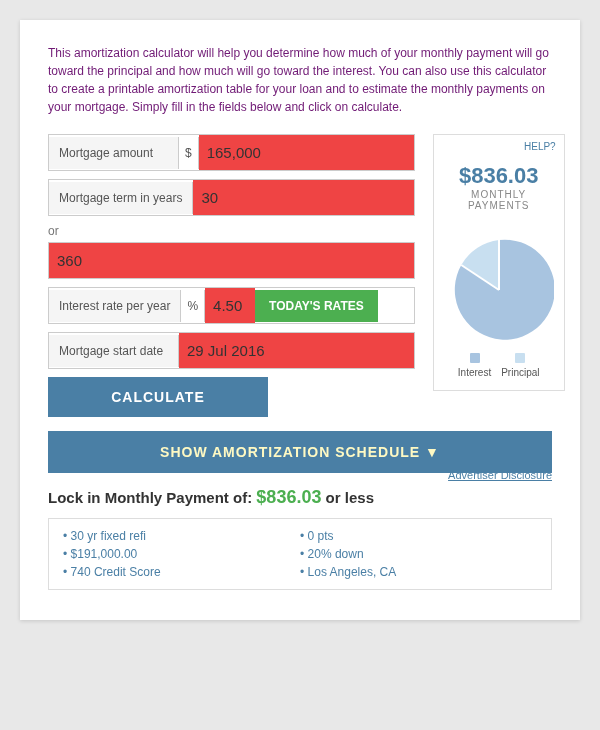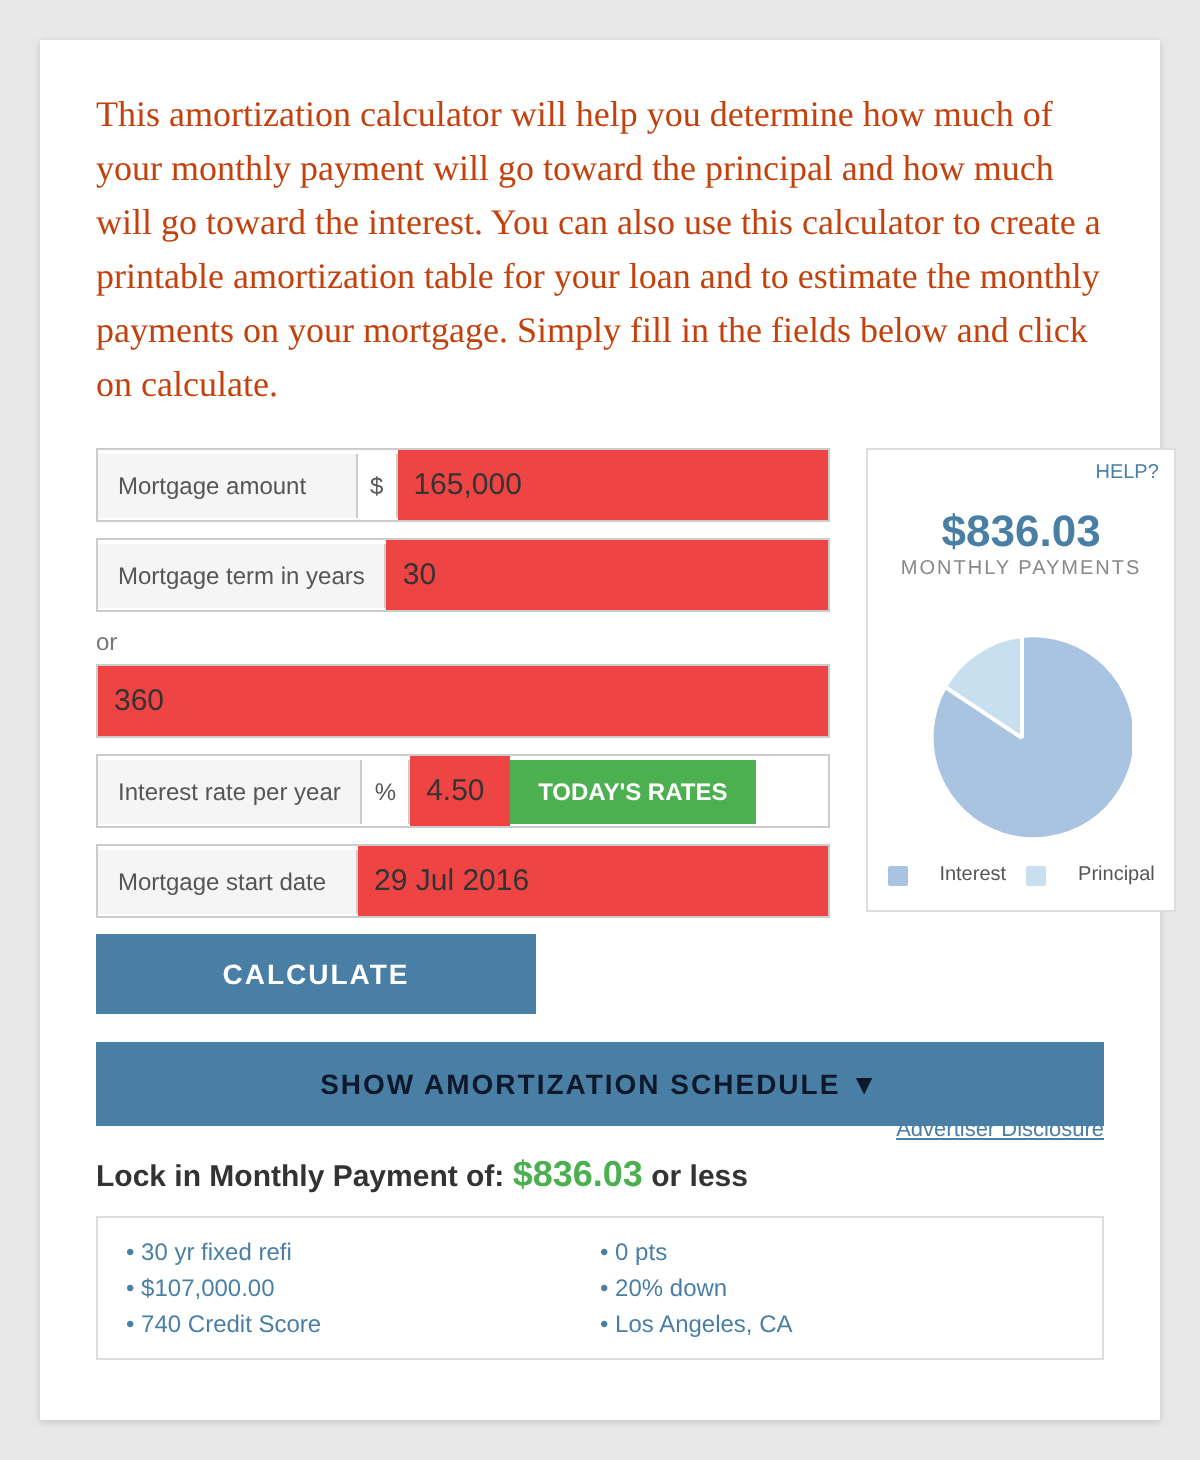--- a/index.html
+++ b/index.html
@@ -20,25 +20,24 @@
       padding: 24px 28px 20px 28px;
       box-shadow: 0 1px 4px rgba(0,0,0,0.15);
     }
     h1 {
       font-size: 22px;
       font-weight: 400;
       color: #4a7fa5;
       margin-bottom: 10px;
     }
     .description {
-      font-size: 18px;
-      color: #c2410c;
+      font-size: 12px;
+      color: #701a75;
       line-height: 1.5;
       margin-bottom: 18px;
-      font-family: Liberation Serif, serif;
     }
     .main-layout {
       display: flex;
       gap: 18px;
       align-items: flex-start;
     }
     .form-section {
       flex: 1;
     }
     .form-row {
@@ -145,31 +144,32 @@
       display: flex;
       justify-content: center;
       gap: 10px;
       margin-top: 8px;
       font-size: 10px;
       color: #555;
     }
     .legend-item {
       display: flex;
       align-items: center;
-      gap: 16px;
+      gap: 4px;
+      flex-direction: column;
     }
     .legend-dot {
       width: 10px;
       height: 10px;
       border-radius: 1px;
       display: inline-block;
     }
     .show-schedule-btn {
       background: #4a7fa5;
-      color: #0f172a;
+      color: #fef9c3;
       border: none;
       width: 100%;
       padding: 13px 0;
       font-size: 14px;
       letter-spacing: 1px;
       cursor: pointer;
       margin-top: 14px;
       font-weight: bold;
     }
     .lock-section {
@@ -287,19 +287,19 @@
   <div class="lock-section">
     <a class="advertiser-link" href="#">Advertiser Disclosure</a>
     <div class="lock-title">
       <span>Lock in Monthly Payment of:</span>
       <span class="lock-amount">$836.03</span>
       <span> or less</span>
     </div>
     <div class="lock-info-box">
       <div class="lock-info-item">30 yr fixed refi</div>
       <div class="lock-info-item">0 pts</div>
-      <div class="lock-info-item">$107,000.00</div>
+      <div class="lock-info-item">$191,000.00</div>
       <div class="lock-info-item">20% down</div>
       <div class="lock-info-item">740 Credit Score</div>
       <div class="lock-info-item">Los Angeles, CA</div>
     </div>
   </div>
 </div>
 
 </body></html>

